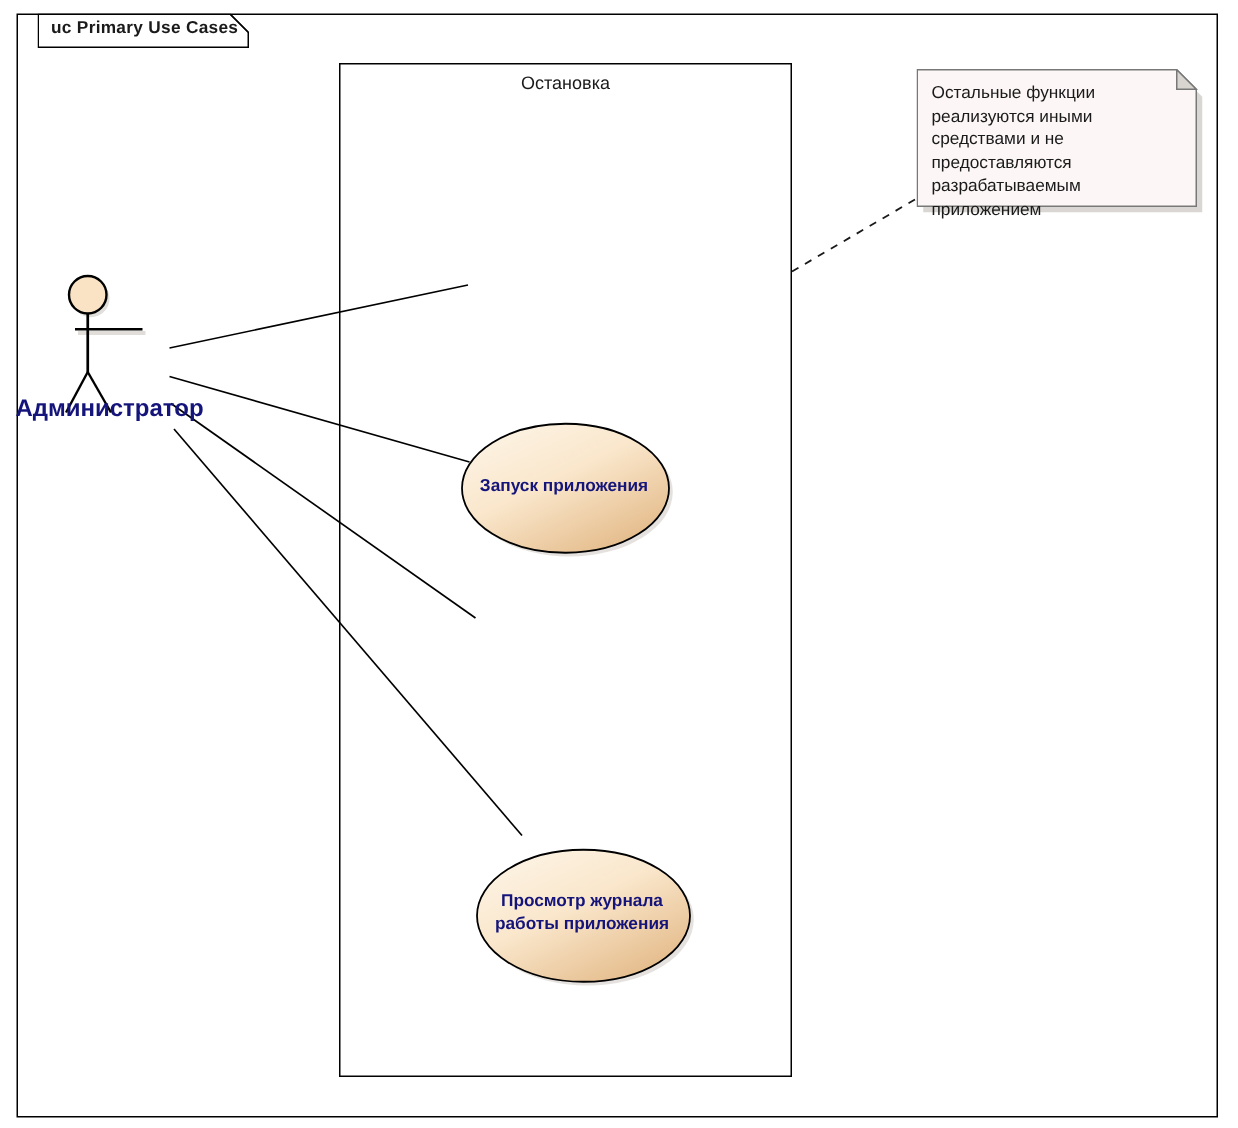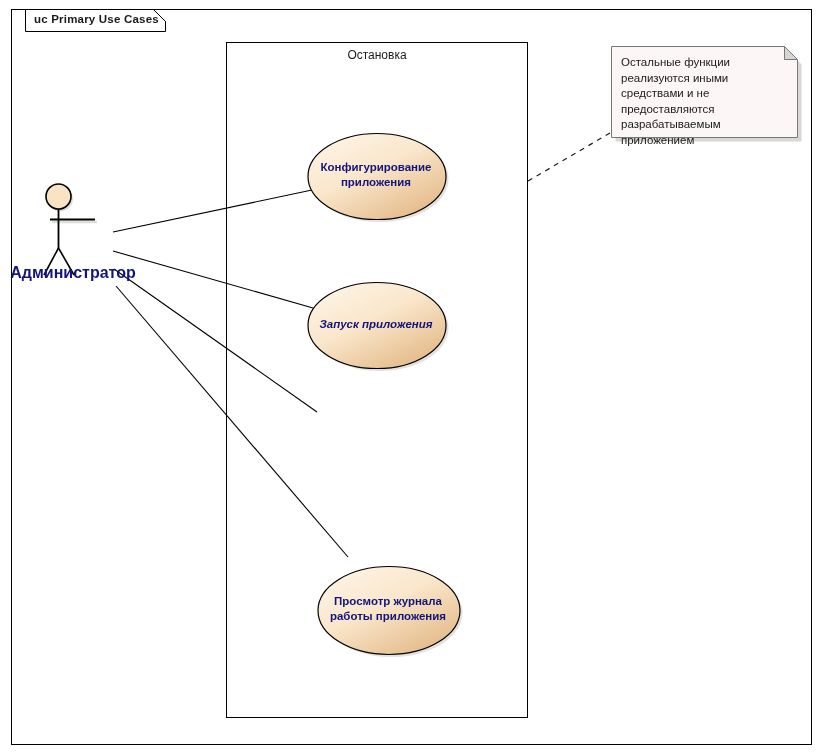--- a/index.html
+++ b/index.html
@@ -194,37 +194,22 @@
       <line x1="38.5" y1="29" x2="38.5" y2="68" stroke="#000000" stroke-width="1.8"></line>
 
       <line x1="30" y1="39.5" x2="75" y2="39.5" stroke="#000000" stroke-width="1.8"></line>
 
       <line x1="38.5" y1="68" x2="24" y2="95" stroke="#000000" stroke-width="1.6"></line>
       <line x1="38.5" y1="68" x2="54" y2="95" stroke="#000000" stroke-width="1.6"></line>
     </svg>
   </div>
   <div class="actor-label">Администратор</div>
 
-  <div class="usecase" style="left:305px; top:132px; width:146px; height:92px;">
-    <svg width="146" height="92" viewBox="0 0 146 92">
-      <defs>
-        <linearGradient id="ucgrad1" x1="0%" y1="0%" x2="78%" y2="100%">
-          <stop offset="0%" stop-color="#fdf6ea"></stop>
-          <stop offset="48%" stop-color="#fae7cc"></stop>
-          <stop offset="100%" stop-color="#e3b987"></stop>
-        </linearGradient>
-      </defs>
-      <ellipse cx="74.5" cy="47" rx="69" ry="43" fill="#c9c4bd" opacity="0.5"></ellipse>
-      <ellipse cx="72" cy="44.5" rx="69" ry="43" fill="url(#ucgrad1)" stroke="#000000" stroke-width="1.2"></ellipse>
-    </svg>
-    <div class="usecase-label" style="transform:translate(-2px,-3px);">Конфигурирование
-приложения</div>
-  </div>
-
-  <div class="usecase" style="left:305px; top:281px; width:146px; height:92px;font-style:italic;">
+
+  <div class="usecase" style="left:305px; top:281px; width:146px; height:92px;">
     <svg width="146" height="92" viewBox="0 0 146 92">
       <defs>
         <linearGradient id="ucgrad2" x1="0%" y1="0%" x2="78%" y2="100%">
           <stop offset="0%" stop-color="#fdf6ea"></stop>
           <stop offset="48%" stop-color="#fae7cc"></stop>
           <stop offset="100%" stop-color="#e3b987"></stop>
         </linearGradient>
       </defs>
       <ellipse cx="74.5" cy="47" rx="69" ry="43" fill="#c9c4bd" opacity="0.5"></ellipse>
       <ellipse cx="72" cy="44.5" rx="69" ry="43" fill="url(#ucgrad2)" stroke="#000000" stroke-width="1.2"></ellipse>

